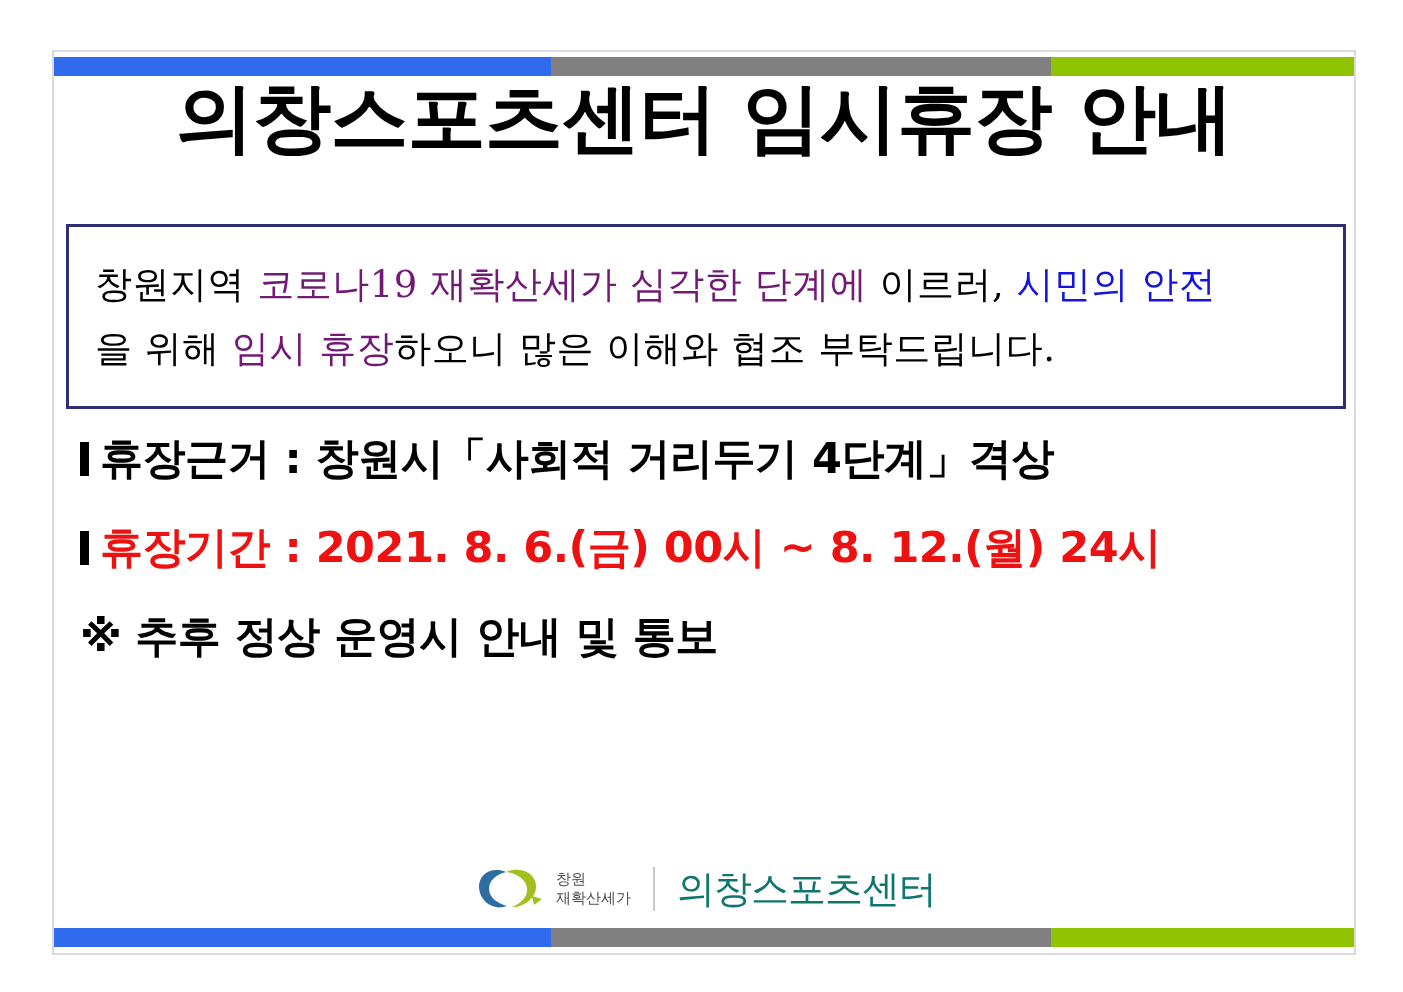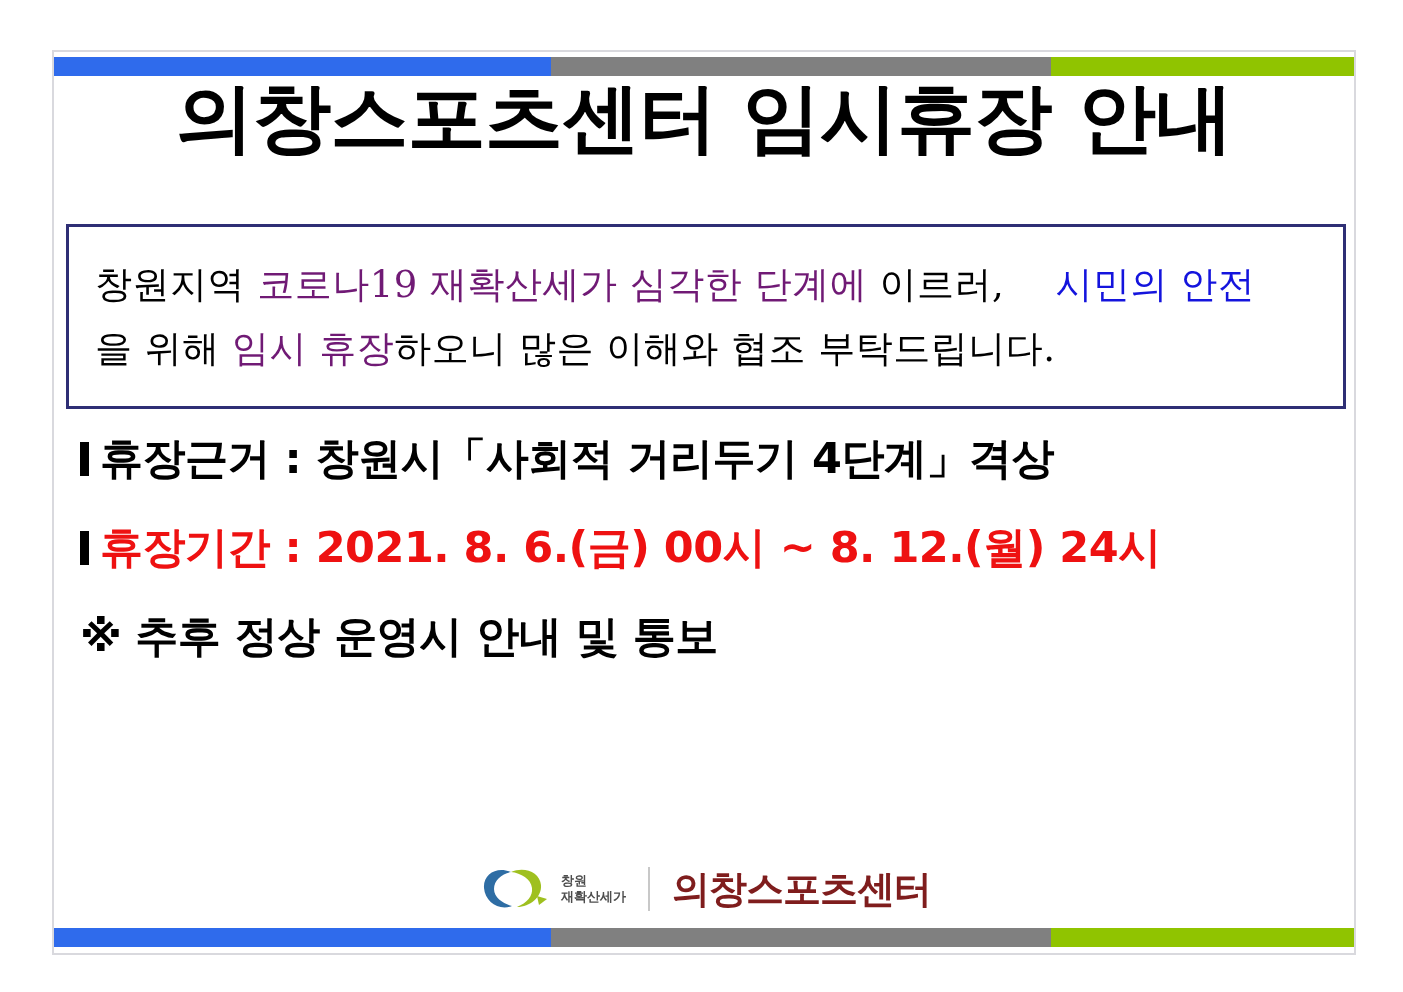--- a/index.html
+++ b/index.html
@@ -70,21 +70,21 @@
   }
   .notice-line {
     font-family: "DejaVu Serif", serif;
     font-size: 37px;
     line-height: 1.72;
     color: #000000;
     white-space: nowrap;
     letter-spacing: 0.5px;
   }
   .t-red  { color: #701a75; }
-  .t-blue { color: #1414dd; margin-left: 39px; }
+  .t-blue { color: #1414dd; }
 
   
   .lines {
     position: absolute;
     left: 26px;
     top: 385px;
     width: 1260px;
   }
   .line {
     font-family: "DejaVu Sans", sans-serif;
@@ -115,39 +115,39 @@
     bottom: 38px;
     width: 100%;
     display: flex;
     align-items: center;
     justify-content: center;
     gap: 10px;
   }
   .logo-mark { width: 78px; height: 52px; flex: 0 0 auto; }
   .logo-sub {
     font-family: "DejaVu Sans", sans-serif;
-    font-size: 13px;
-    font-weight: 700;
+    font-size: 15px;
+    font-weight: 400;
     line-height: 1.25;
     color: #4d4d4d;
     text-align: left;
     margin-left: -4px;
   }
   .logo-div {
     width: 2px;
     height: 44px;
     background: #c8c8c8;
     margin: 0 12px;
   }
   .logo-name {
     font-family: "DejaVu Sans", sans-serif;
-    font-weight: 700;
+    font-weight: 400;
     font-size: 38px;
     line-height: 1;
-    color: #7f1d1d;
+    color: #0f766e;
     letter-spacing: -1px;
     white-space: nowrap;
   }
 </style>
 </head>
 <body>
 
 <div class="page">
 
   <div class="colorbar top">

